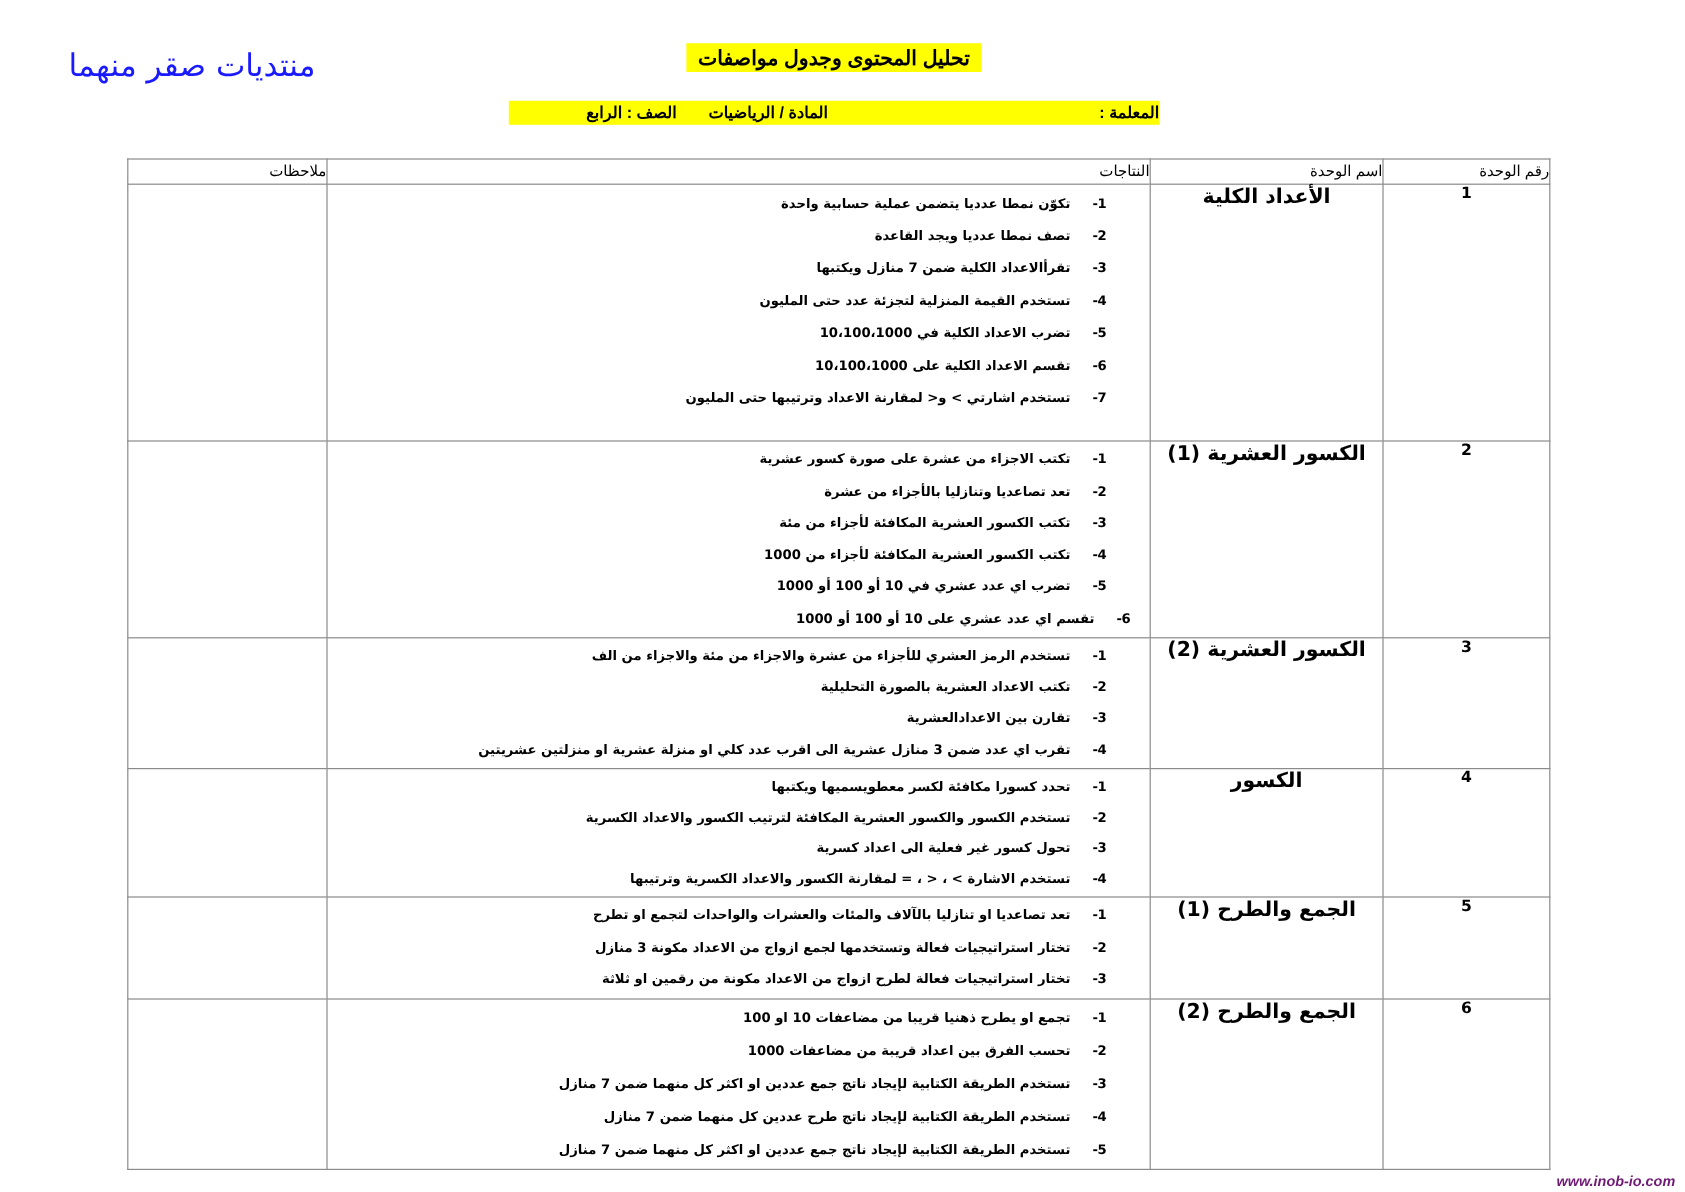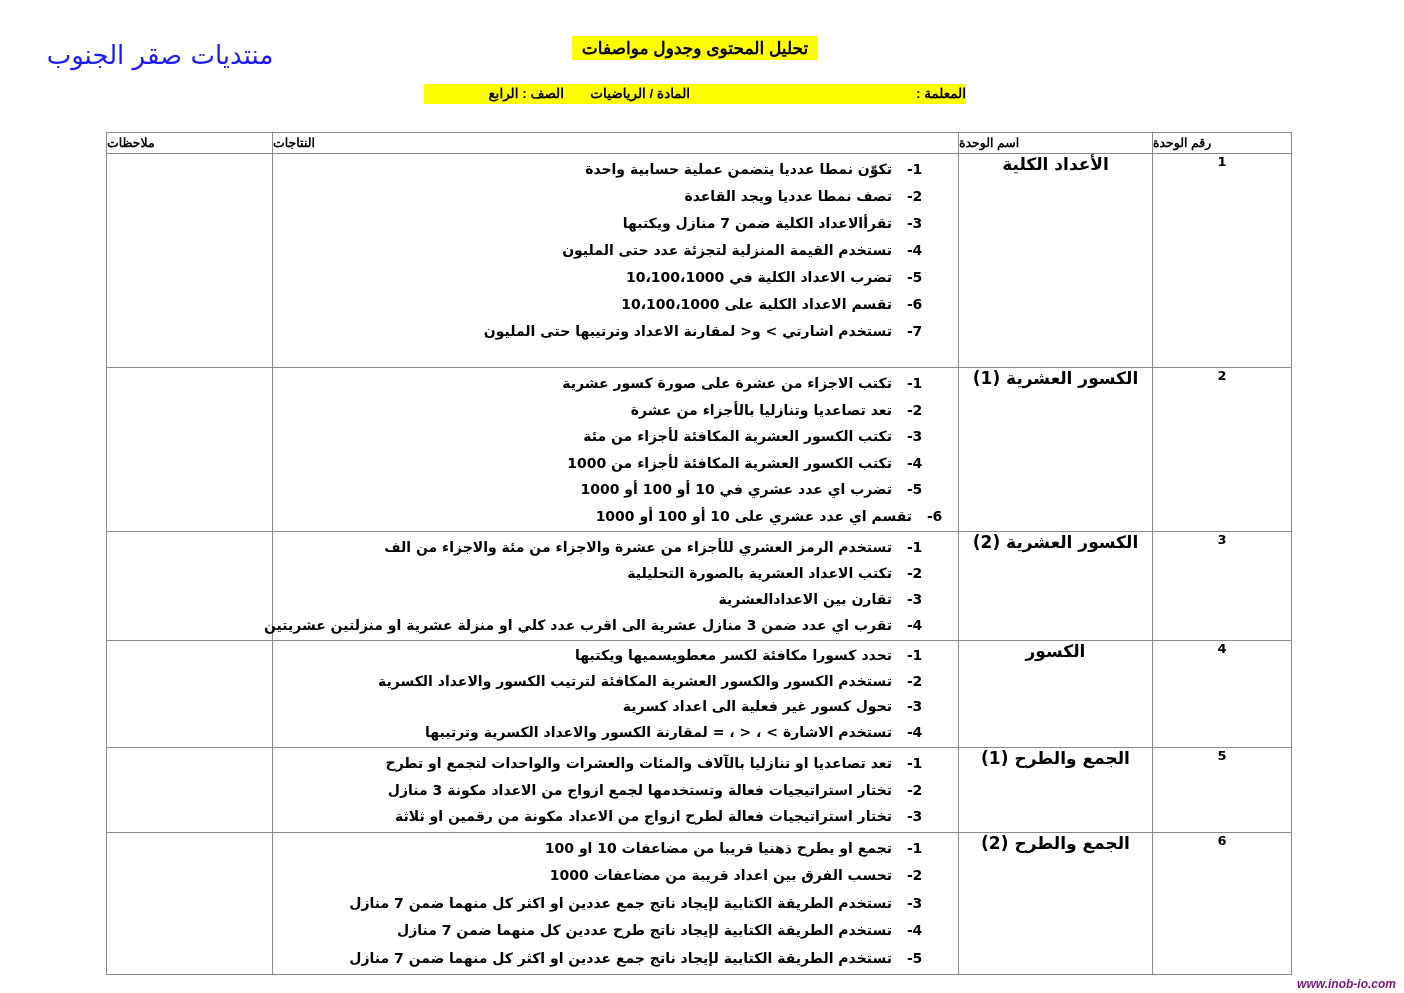--- a/index.html
+++ b/index.html
@@ -27,54 +27,54 @@
     .info-teacher { right: 0; }
     .info-subject { right: 276px; }
     .info-grade { right: 402px; }
     table.spec {
       position: absolute; left: 106px; top: 132px; width: 1185px;
       border-collapse: collapse; direction: rtl; table-layout: fixed;
       font-family: "DejaVu Sans", sans-serif;
     }
     table.spec th, table.spec td { border: 1px solid #8a8a8a; padding: 0; vertical-align: top; }
     table.spec th {
-      font-weight: bold; font-size: 12.5px; height: 20px; line-height: 20px;
-      text-align: left; font-family: "Liberation Sans", sans-serif;
+      font-weight: normal; font-size: 12.5px; height: 20px; line-height: 20px;
+      text-align: right; font-family: "Liberation Sans", sans-serif;
     }
     col.c-num { width: 139px; }
     col.c-name { width: 194px; }
     col.c-out { width: 686px; }
     col.c-notes { width: 166px; }
     td.num, td.unit { text-align: center; font-size: 13px; font-weight: bold; }
     td.unit { font-weight: bold; font-size: 17px; }
     td.mid { vertical-align: middle; }
     td.top-cell { padding-top: 4px; }
     ol.outcomes { list-style: none; margin: 0; padding: 2px 36px 2px 0; direction: rtl; }
     ol.outcomes li {
-      font-size: 14px; font-weight: bold; white-space: nowrap;
+      font-size: 11px; font-weight: bold; white-space: nowrap;
       font-family: "DejaVu Sans", sans-serif; letter-spacing: -0.3px;
     }
     ol.outcomes li .n { display: inline-block; width: 30px; }
     .r1 li { height: 27px; line-height: 27px; }
     .r2 li { height: 26.5px; line-height: 26.5px; }
     .r3 li { height: 26px; line-height: 26px; }
     .r4 li { height: 25.5px; line-height: 25.5px; }
     .r5 li { height: 26.5px; line-height: 26.5px; }
     .r6 li { height: 27.5px; line-height: 27.5px; }
     .r2 li.outdent { margin-right: -20px; }
     .footer-url {
       position: absolute; right: 8px; top: 977px;
       font-family: "Liberation Sans", sans-serif; font-weight: bold; font-style: italic;
       font-size: 12px; color: #701a75;
     }
   </style>
 </head>
 <body>
 
-<div class="site-brand">منتديات صقر الجنوب</div>
+<div class="site-brand">منتديات صقر منهما</div>
 
 <div class="doc-title">تحليل المحتوى وجدول مواصفات</div>
 
 <div class="info-bar">
   <span class="info-teacher">المعلمة :</span>
   <span class="info-subject">المادة / الرياضيات</span>
   <span class="info-grade">الصف : الرابع</span>
 </div>
 
 <table class="spec">

